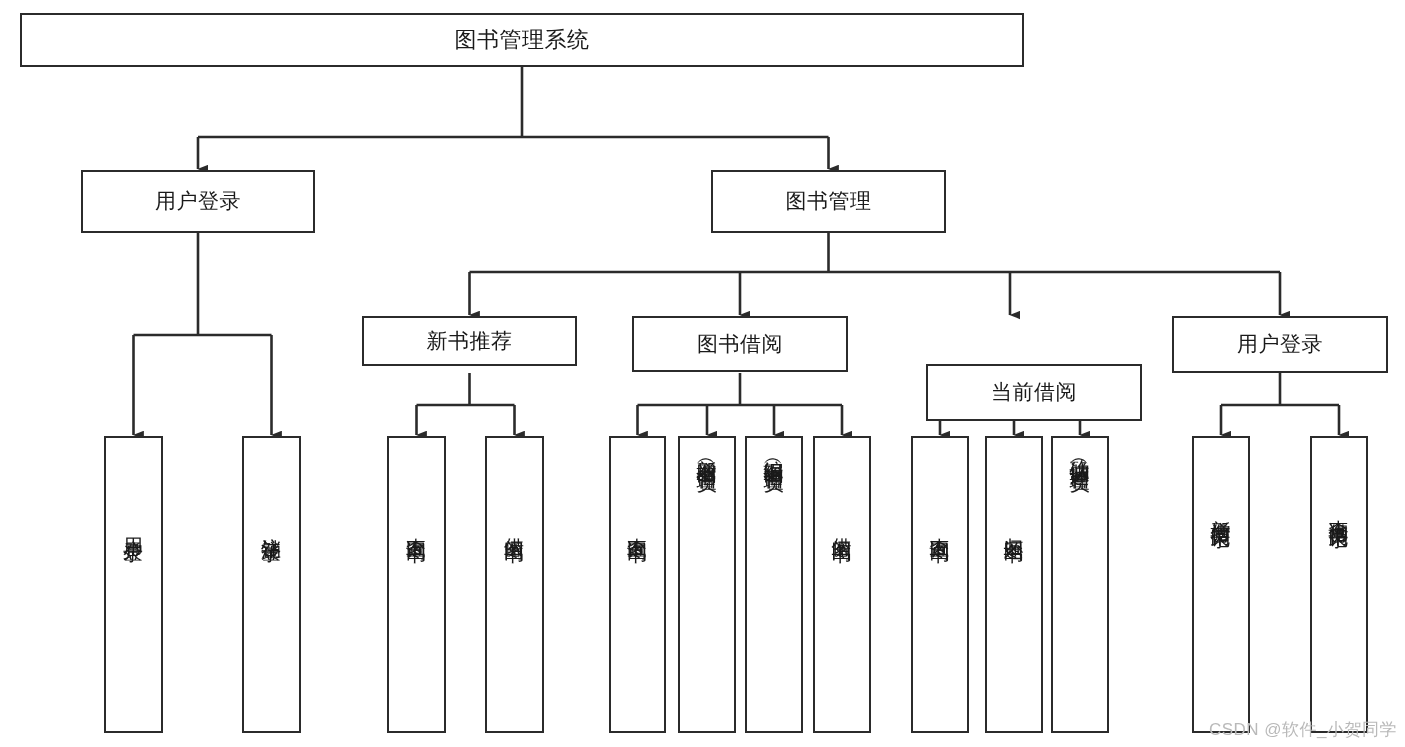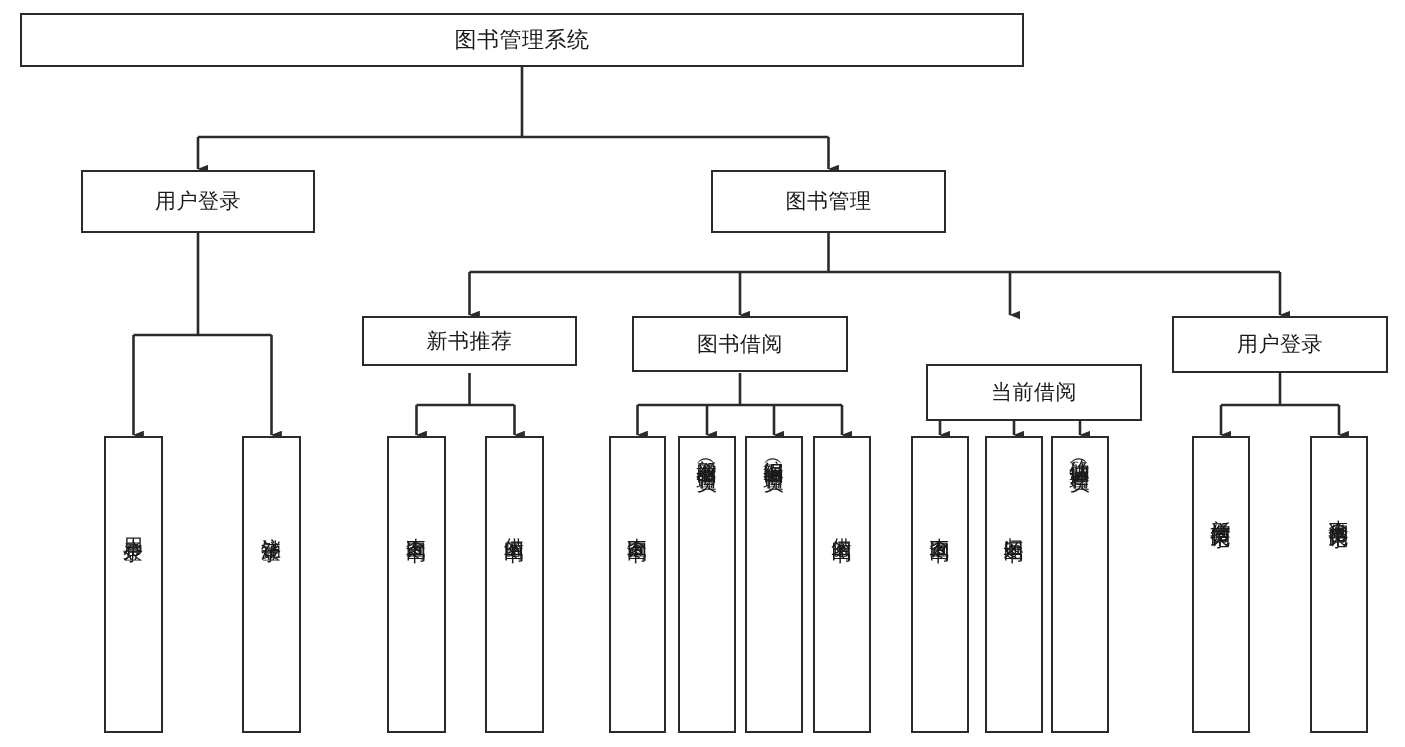--- a/index.html
+++ b/index.html
@@ -181,13 +181,14 @@
       <div class="node-box vert" style="left: 1051px; top: 436px; width: 58px; height: 297px;">
         <span class="node-label">确认归还（管理员）</span>
       </div>
       <div class="node-box vert midshort" style="left: 1192px; top: 436px; width: 58px; height: 297px;">
         <span class="node-label">新增借阅记录</span>
       </div>
       <div class="node-box vert midshort" style="left: 1310px; top: 436px; width: 58px; height: 297px;">
         <span class="node-label">查询借阅记录</span>
       </div>
     </div>
+  <div class="watermark">CSDN @软件_小贺同学</div>
 </div>
 
 </body></html>

